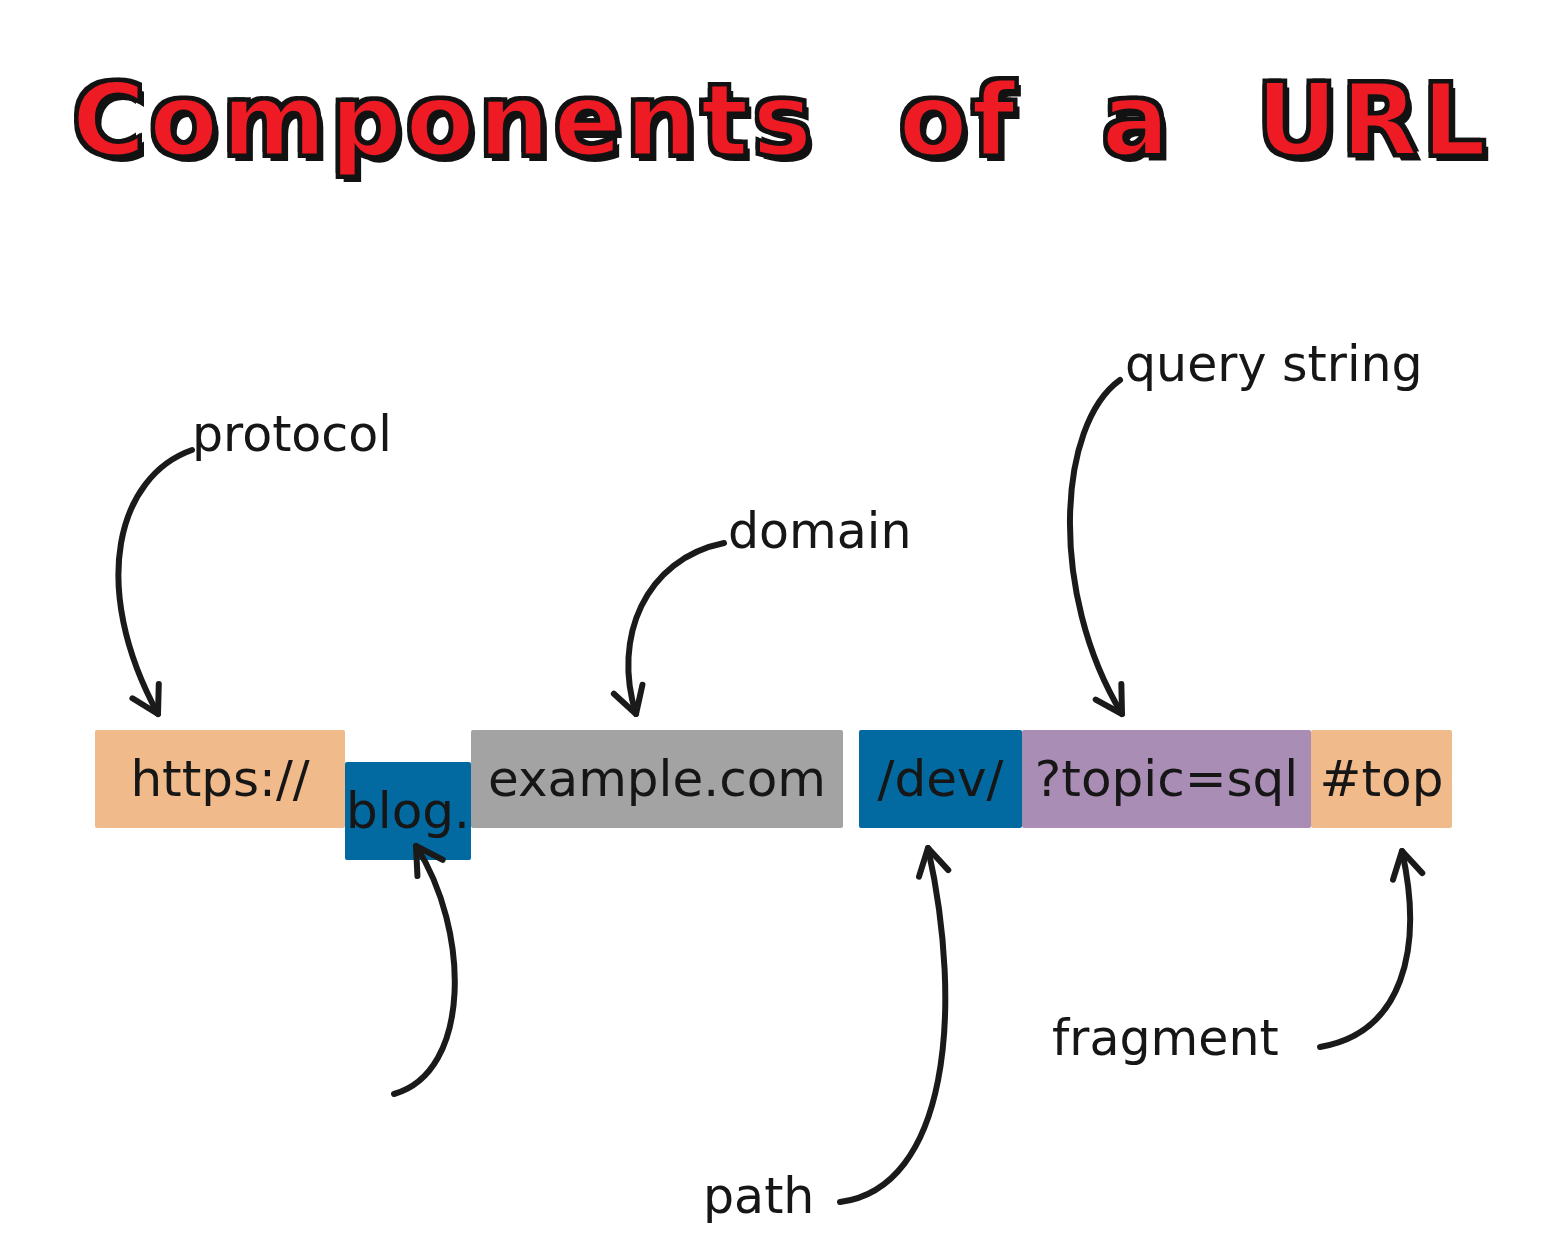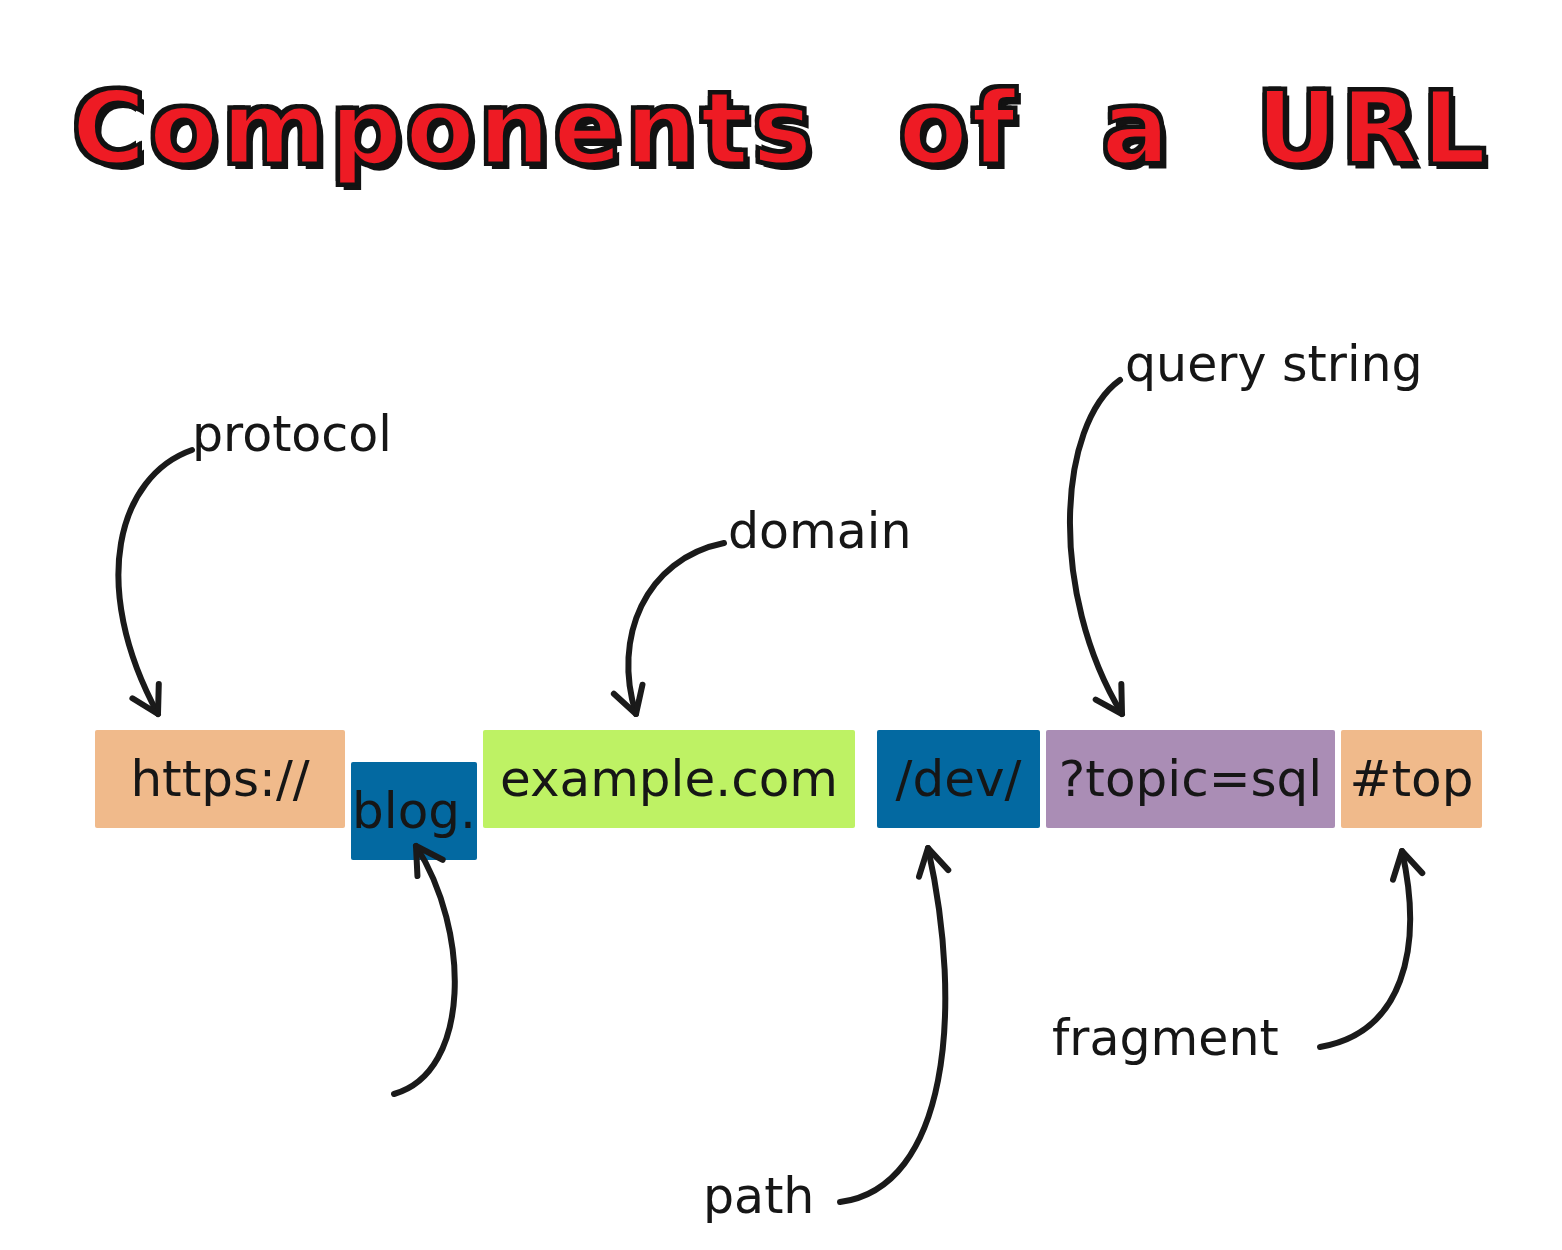--- a/index.html
+++ b/index.html
@@ -14,21 +14,21 @@
     height: 1250px;
     background: #ffffff;
     overflow: hidden;
   }
   
   .title {
     position: absolute;
     top: 54px;
     left: 0;
     right: 0;
-    margin: 16px;
+    margin: 8px;
     text-align: center;
     font-size: 100px;
     font-weight: bold;
     letter-spacing: 4px;
     word-spacing: 44px;
     color: #ee1b24;
     -webkit-text-stroke: 3px #121212;
     text-shadow:
       5px 6px 0 #121212,
       -3px 3px 0 #121212,
@@ -36,21 +36,21 @@
       -3px -3px 0 #121212;
     white-space: nowrap;
   }
   
   .url-bar {
     position: absolute;
     left: 95px;
     top: 730px;
     height: 98px;
     display: flex;
-    gap: 6px;
+    gap: 0;
   }
   .url-seg {
     height: 98px;
     display: flex;
     align-items: center;
     justify-content: center;
     font-size: 50px;
     color: #161616;
     white-space: nowrap;
     border-radius: 2px;
@@ -92,21 +92,21 @@
 </head>
 <body>
 
 <div id="canvas">
 
   <h1 class="title">Components of a URL</h1>
 
   <div class="url-bar">
     <div class="url-seg seg-0" style="background-color: rgb(240, 186, 139);">https://</div>
     <div class="url-seg seg-1" style="background-color: #0369a1; margin-top: 32px;">blog.</div>
-    <div class="url-seg seg-2" style="background-color: #bef264;">example.com</div>
+    <div class="url-seg seg-2" style="background-color: #a3a3a3;">example.com</div>
     <div class="url-seg seg-3" style="background-color: #0369a1; margin-left: 16px;">/dev/</div>
     <div class="url-seg seg-4" style="background-color: rgb(170, 141, 181);">?topic=sql</div>
     <div class="url-seg seg-5" style="background-color: rgb(240, 186, 139);">#top</div>
   </div>
 
   <div class="label label-protocol">protocol</div>
   <div class="label label-domain">domain</div>
   <div class="label label-query-string">query string</div>
   <div class="label label-path">path</div>
   <div class="label label-fragment">fragment</div>

